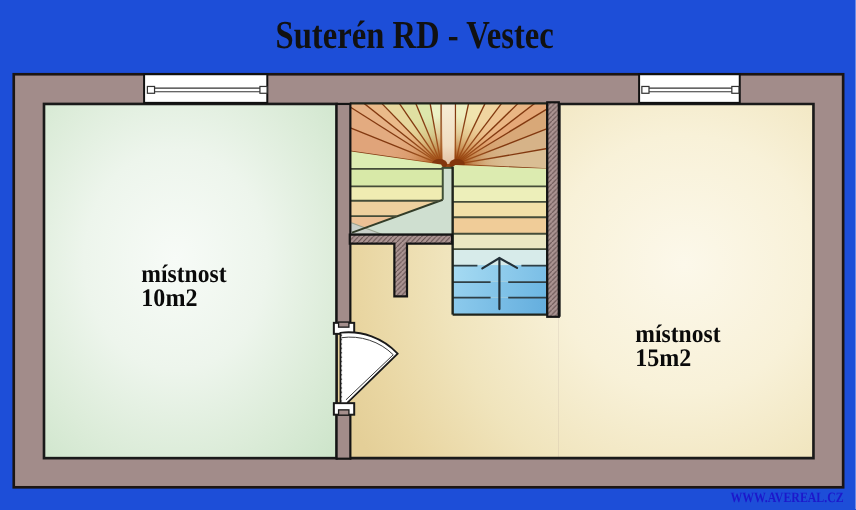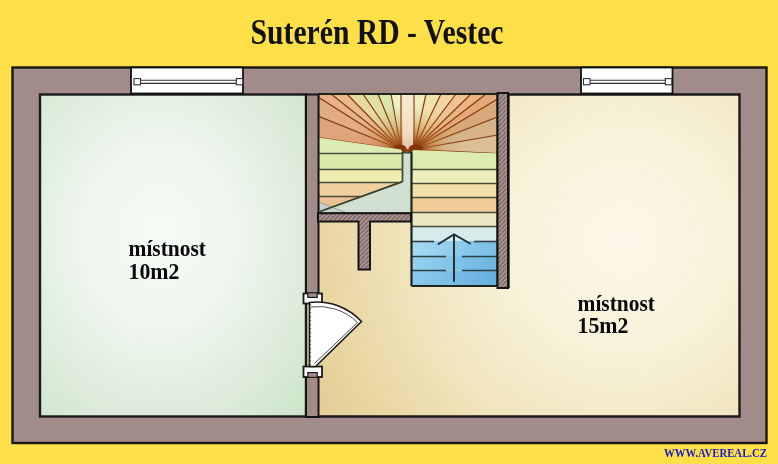--- a/index.html
+++ b/index.html
@@ -1,16 +1,16 @@
 <!DOCTYPE html>
 <html><head>
 <meta charset="utf-8">
 <style>
   html,body{margin:0;padding:0;background:#ffffff;}
-  #page{position:relative;width:778px;height:464px;background:#fde047;overflow:hidden;}
+  #page{position:relative;width:778px;height:464px;background:#1d4ed8;overflow:hidden;}
   svg{position:absolute;left:0;top:0;}
 </style>
 </head>
 <body>
 <div id="page">
 <svg width="778" height="464" viewBox="0 0 778 464">
   <defs>
     <radialGradient id="gGreen" cx="45%" cy="44%" r="78%">
       <stop offset="0%" stop-color="#f7fbf7"></stop>
       <stop offset="40%" stop-color="#edf5ec"></stop>

